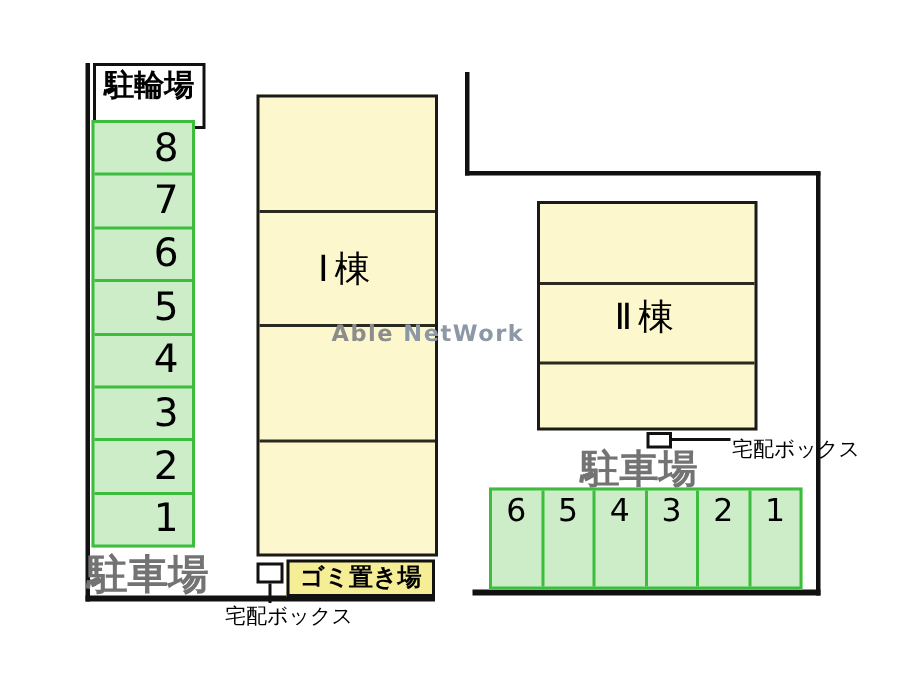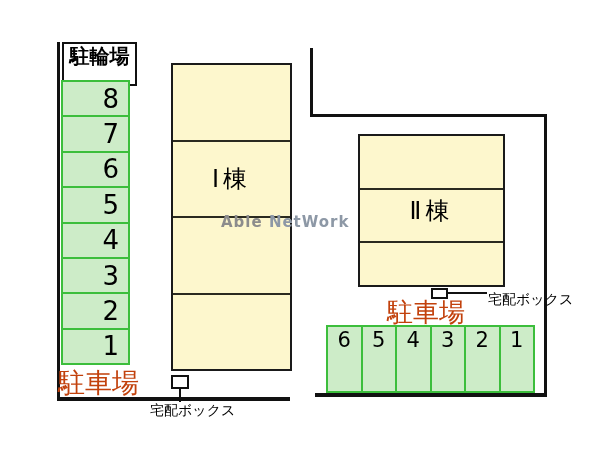--- a/index.html
+++ b/index.html
@@ -21,22 +21,22 @@
     border: 2px solid #111111;
     color: #000000;
     font-weight: bold;
     font-size: 20px;
     line-height: 24px;
     text-align: center;
     white-space: nowrap;
   }
   .big-label {
     position: absolute;
-    color: #c2410c;
-    font-weight: normal;
+    color: #737373;
+    font-weight: bold;
     white-space: nowrap;
   }
 
   
   .pcol {
     position: absolute;
     left: 61px; top: 80px; width: 69px; height: 285px;
     border: 2px solid #3cbe3c;
     background: #cdecc8;
     display: flex; flex-direction: column;
@@ -171,20 +171,21 @@
   </div>
 
   <div class="building b2">
     <div class="bsec"></div>
     <div class="bsec">
       <span class="bname">Ⅱ棟</span>
     </div>
     <div class="bsec"></div>
   </div>
 
+  <div class="garbage">ゴミ置き場</div>
 
   <div class="dbox dbox-left"></div>
   <div class="connector" style="left:179px; top:389px; width:2px; height:13px;"></div>
   <div class="dlabel" style="left:150px; top:402px;">宅配ボックス</div>
 
   <div class="dbox dbox-right"></div>
   <div class="connector" style="left:448px; top:292px; width:39px; height:2px;"></div>
   <div class="dlabel" style="left:488px; top:291px;">宅配ボックス</div>
 
   <div class="big-label" style="left:387px; top:295px; font-size:26px;">駐車場</div>

